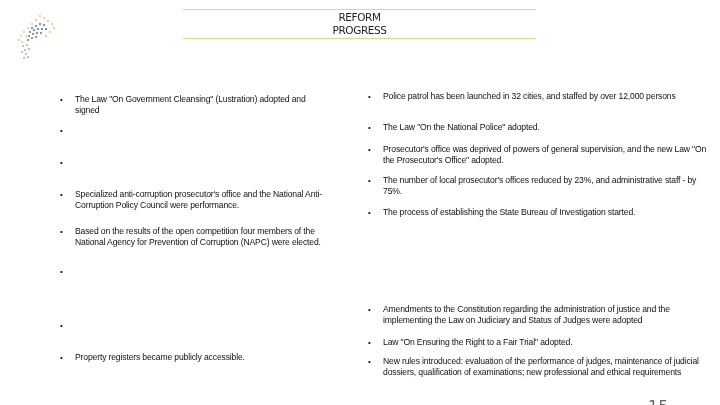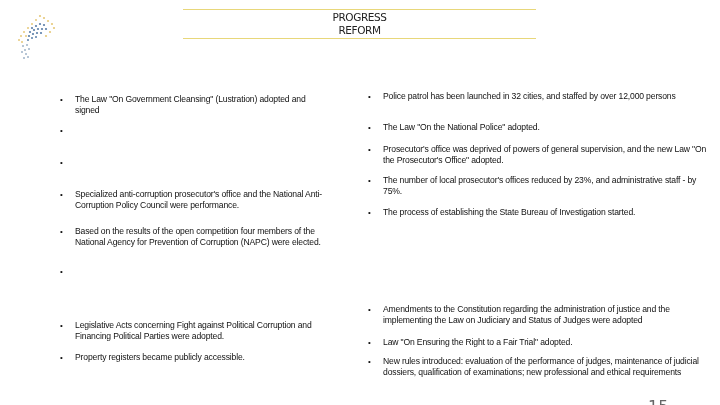--- a/index.html
+++ b/index.html
@@ -77,33 +77,33 @@
     <circle cx="16" cy="44" r="1"></circle>
       <circle cx="18" cy="47" r="1"></circle>
       <circle cx="14" cy="48" r="1"></circle>
     <circle cx="17" cy="35" r="1"></circle>
       <circle cx="19" cy="39" r="1"></circle>
   </g>
 </svg>
 
 <div class="rule top"></div>
 <div class="title">
+  <div>REFORM</div>
   <div>PROGRESS</div>
-  <div>REFORM</div>
 </div>
 <div class="rule bottom"></div>
 
 <ul class="col left">
   <li style="top:94px"><span class="bullet">•</span><span>The Law "On Government Cleansing" (Lustration) adopted and signed</span></li>
   <li style="top:125px"><span class="bullet">•</span></li>
   <li style="top:157px"><span class="bullet">•</span></li>
   <li style="top:189px"><span class="bullet">•</span><span>Specialized anti-corruption prosecutor's office and the National Anti-Corruption Policy Council were performance.</span></li>
   <li style="top:226px"><span class="bullet">•</span><span>Based on the results of the open competition four members of the National Agency for Prevention of Corruption (NAPC) were elected.</span></li>
   <li style="top:266px"><span class="bullet">•</span></li>
-  <li style="top:320px"><span class="bullet">•</span><span>Legislative Acts concerning Fight against Political Corruption and Financing Political Parties were adopted.</span></li>
+  <li style="top:320px"><span class="bullet">•</span></li>
   <li style="top:352px"><span class="bullet">•</span><span>Property registers became publicly accessible.</span></li>
 </ul>
 
 <ul class="col right">
   <li style="top:91px"><span class="bullet">•</span><span>Police patrol has been launched in 32 cities, and staffed by over 12,000 persons</span></li>
   <li style="top:122px"><span class="bullet">•</span><span>The Law "On the National Police" adopted.</span></li>
   <li style="top:144px"><span class="bullet">•</span><span>Prosecutor's office was deprived of powers of general supervision, and the new Law "On the Prosecutor's Office" adopted.</span></li>
   <li style="top:175px"><span class="bullet">•</span><span>The number of local prosecutor's offices reduced by 23%, and administrative staff - by 75%.</span></li>
   <li style="top:207px"><span class="bullet">•</span><span>The process of establishing the State Bureau of Investigation started.</span></li>
   <li style="top:304px"><span class="bullet">•</span><span>Amendments to the Constitution regarding the administration of justice and the implementing the Law on Judiciary and Status of Judges were adopted</span></li>

